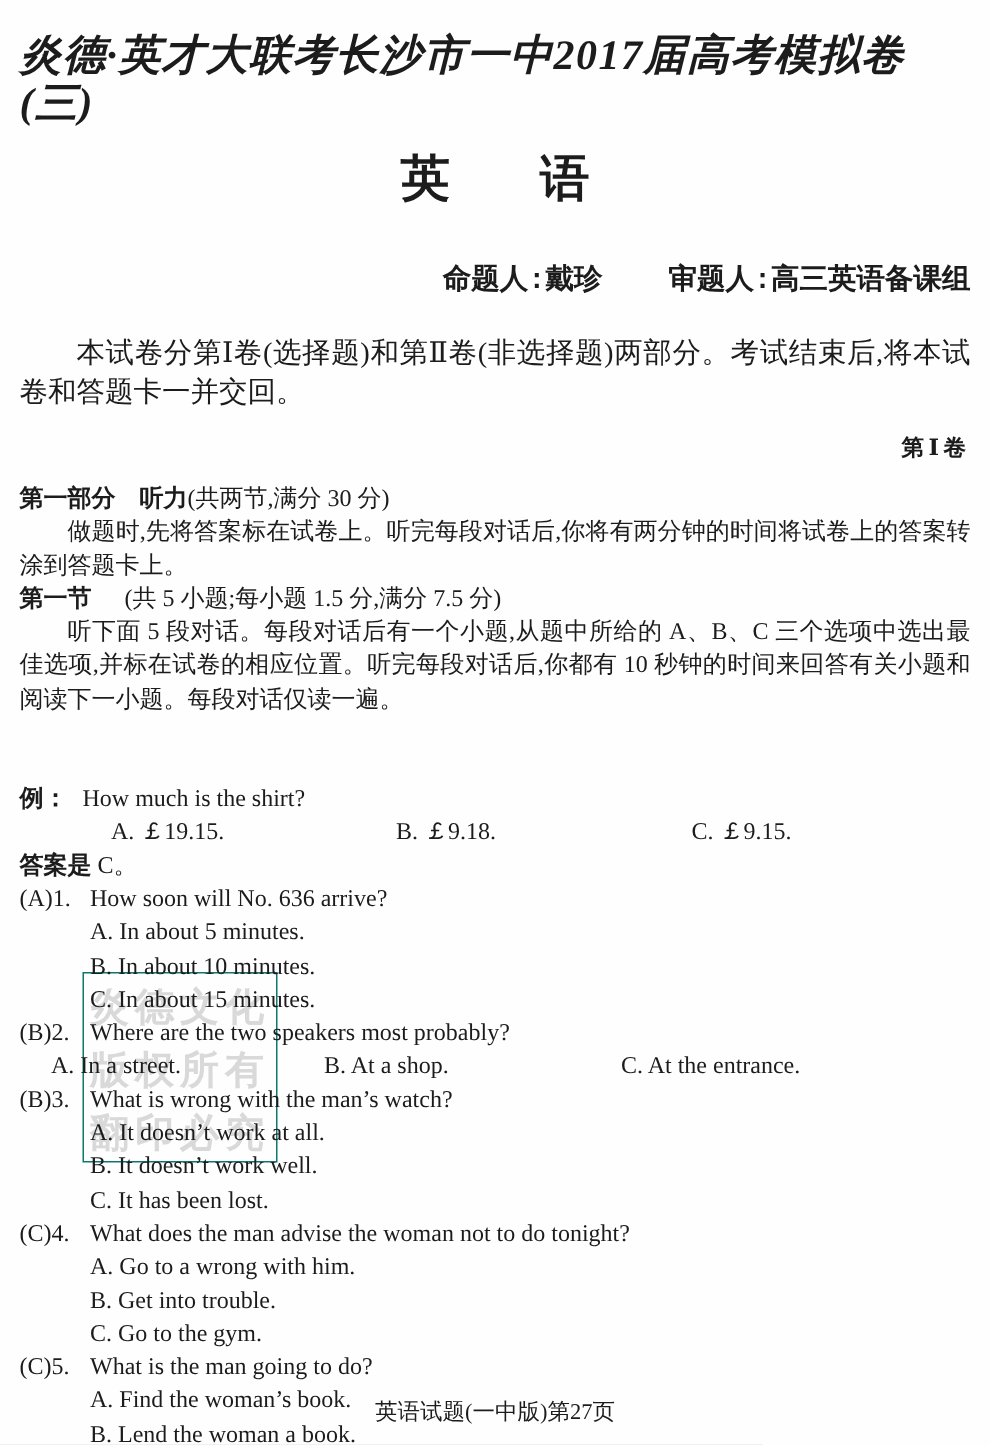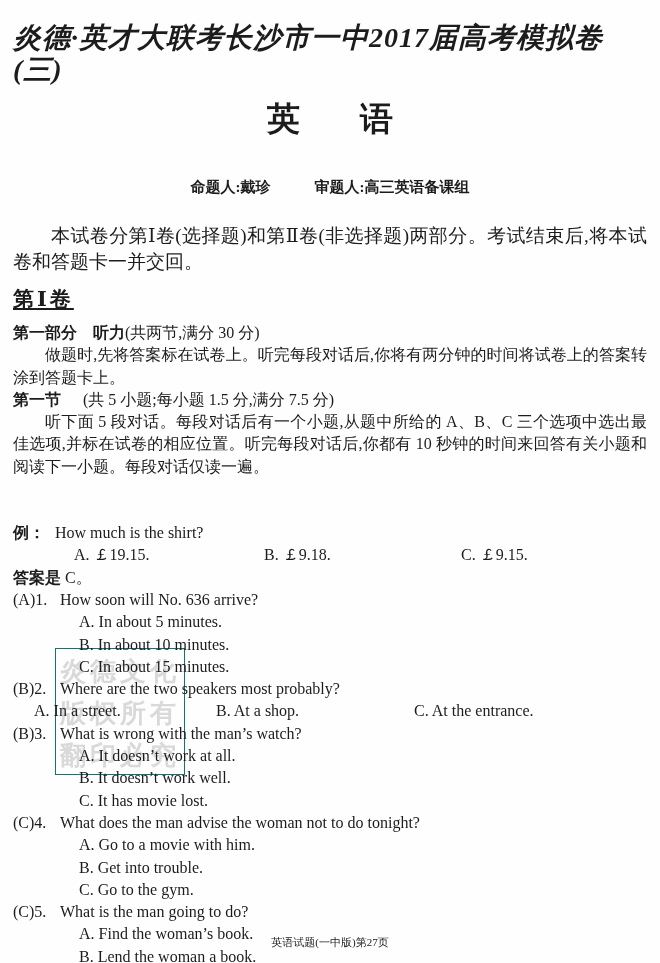--- a/index.html
+++ b/index.html
@@ -28,62 +28,61 @@
     margin-top:19px;
     text-align:center;
     font-size:33px;
     font-weight:bold;
     line-height:34px;
     font-family:Liberation Mono, monospace;
   }
   .subject-gap{display:inline-block;width:60px;}
   .setters{
     margin-top:37px;
-    text-align:center;
-    font-size:15px;
+    text-align:right;
+    font-size:19px;
     font-weight:bold;
     line-height:22px;
-    font-family:Liberation Serif, serif;
+    font-family:Liberation Mono, monospace;
   }
   .setter-gap{display:inline-block;width:44px;}
   
   .intro{
     margin:25px 0 0 0;
     font-size:19px;
     line-height:25.5px;
     text-indent:2em;
     text-align:justify;
   }
   .volume{
     margin:12px 0 0 0;
-    text-align:left;
-    font-size:21px;
+    text-align:right;
+    font-size:15px;
     font-weight:bold;
     letter-spacing:3px;
     line-height:27px;
-    text-decoration:underline;
   }
   
   .body{margin-top:9px;font-size:16px;line-height:22.3px;}
   .bold-sans{
     font-weight:bold;
     font-family:"Liberation Sans","DejaVu Sans",sans-serif;
     margin-top:44px;
   }
   .part-gap{display:inline-block;width:16px;}
   .sect-gap{display:inline-block;width:22px;}
   .cn-para{
     margin:0;
     text-indent:2em;
     text-align:justify;
   }
   .q-line{white-space:nowrap;}
   .q-label{display:inline-block;width:47px;}
   .ex-label{display:inline-block;width:42px;}
-  .opt-line{margin-left:66px;font-family:Liberation Serif, serif;}
+  .opt-line{margin-left:47px;font-family:Liberation Serif, serif;}
   .opt-row{margin-left:21px;white-space:nowrap;}
   .opt-row .col-a{display:inline-block;width:182px;}
   .opt-row .col-b{display:inline-block;width:198px;}
   .opt-row.example{margin-left:61px;}
   .opt-row.example .col-a{display:inline-block;width:190px;}
   .opt-row.example .col-b{display:inline-block;width:197px;}
   
   .watermark{
     position:absolute;
     left:55px;top:648px;
@@ -101,21 +100,21 @@
     font-family:"Liberation Sans","DejaVu Sans",sans-serif;
     pointer-events:none;
   }
   .content{position:relative;z-index:1;}
   
   .footer{
     position:absolute;
     left:0;right:0;
     bottom:12px;
     text-align:center;
-    font-size:11px;
+    font-size:15px;
     line-height:18px;
   }
 </style>
 </head>
 <body>
 
 <div class="page">
 
   <div class="watermark">
     <div>炎德文化</div>
@@ -173,26 +172,26 @@
       </div>
       <div class="opt-row">
         <span class="col-a">A. In a street.</span><span class="col-b">B. At a shop.</span><span>C. At the entrance.</span>
       </div>
 
       <div class="q-line">
         <span class="q-label">(B)3.</span><span>What is wrong with the man’s watch?</span>
       </div>
       <div class="opt-line">A. It doesn’t work at all.</div>
       <div class="opt-line">B. It doesn’t work well.</div>
-      <div class="opt-line">C. It has movie lost.</div>
+      <div class="opt-line">C. It has been lost.</div>
 
       <div class="q-line">
         <span class="q-label">(C)4.</span><span>What does the man advise the woman not to do tonight?</span>
       </div>
-      <div class="opt-line">A. Go to a movie with him.</div>
+      <div class="opt-line">A. Go to a wrong with him.</div>
       <div class="opt-line">B. Get into trouble.</div>
       <div class="opt-line">C. Go to the gym.</div>
 
       <div class="q-line">
         <span class="q-label">(C)5.</span><span>What is the man going to do?</span>
       </div>
       <div class="opt-line">A. Find the woman’s book.</div>
       <div class="opt-line">B. Lend the woman a book.</div>
       <div class="opt-line">C. Buy the woman a new book.</div>
 

